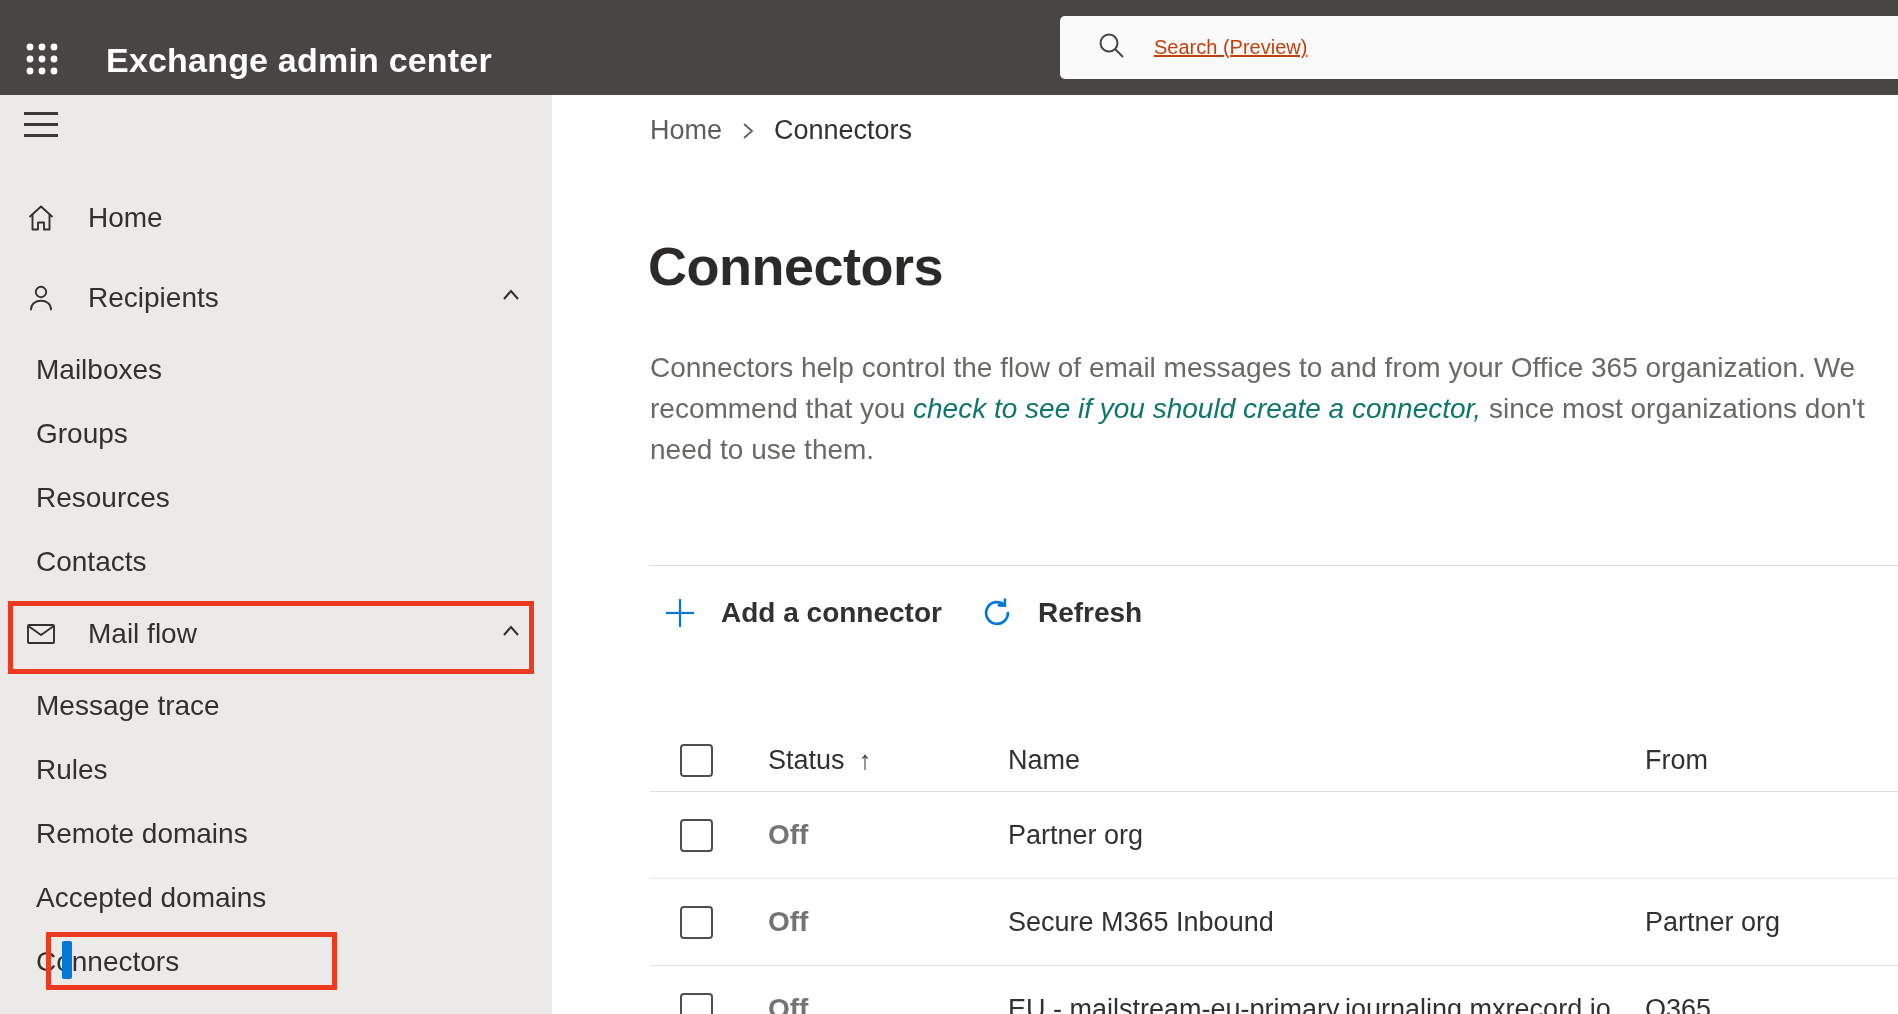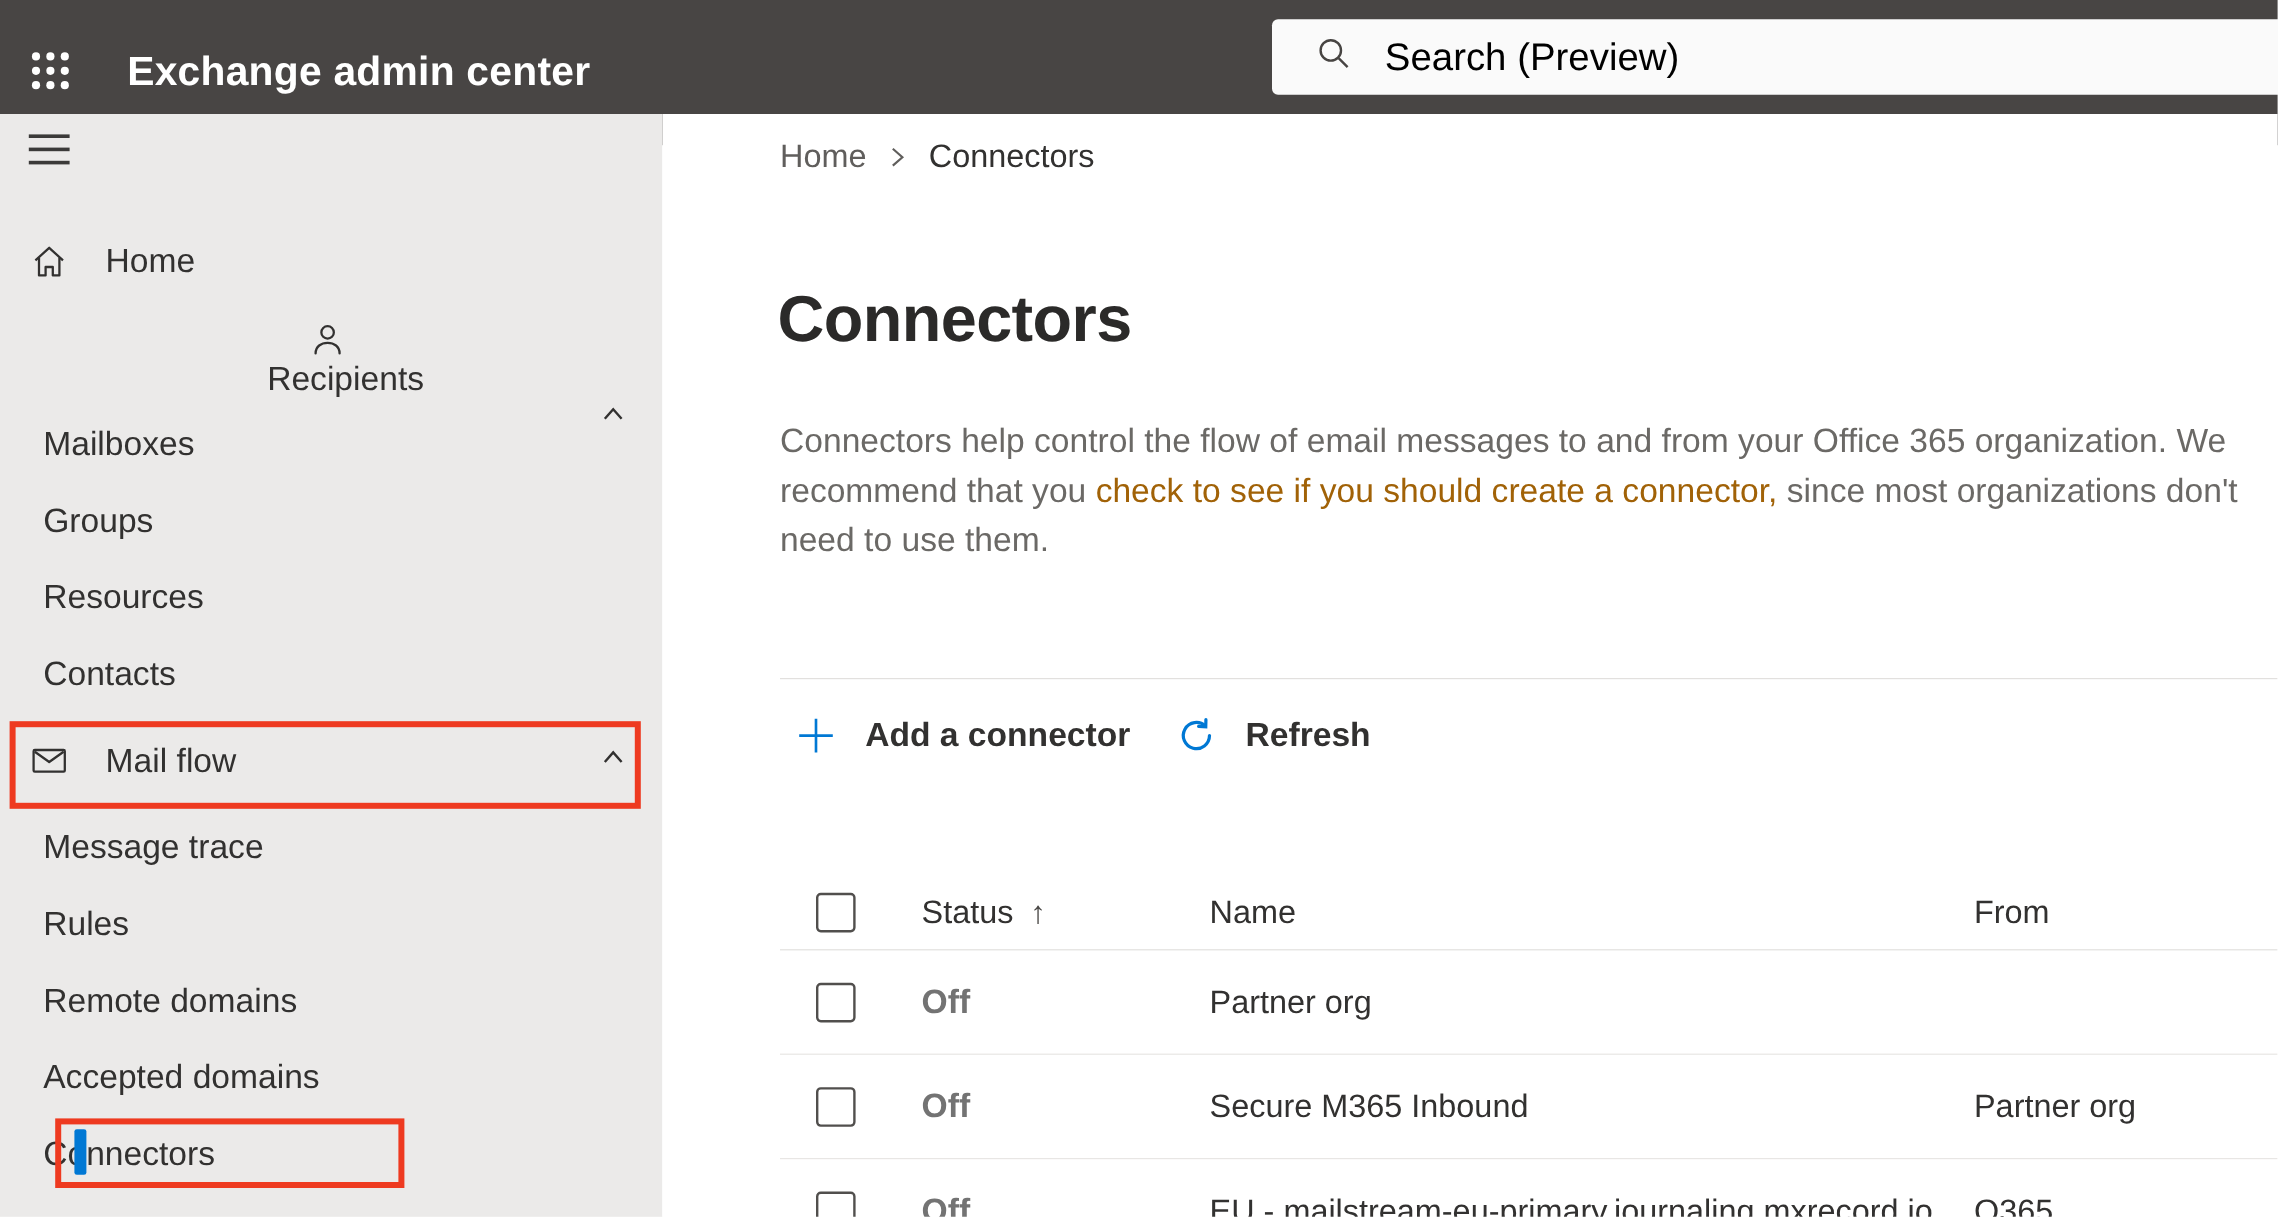--- a/index.html
+++ b/index.html
@@ -8,55 +8,55 @@
 
   
   .topbar { position:absolute; left:0; top:0; width:1898px; height:121px;
     background:#484544; display:flex; align-items:center; }
   .waffle-btn { width:64px; height:64px; margin-left:10px; background:none; border:none;
     display:flex; align-items:center; justify-content:center; cursor:pointer; }
   .app-title { color:#fff; font-size:34px; font-weight:600; margin-left:32px; letter-spacing:0.2px; }
   .searchbox { position:absolute; left:1060px; top:16px; right:-14px; height:63px;
     background:#fafafa; border-radius:5px; display:flex; align-items:center; }
   .searchbox .mag { margin-left:36px; }
-  .search-ph { color:#000000; font-size:32px; margin-left:26px; }
+  .search-ph { color:#c2410c; font-size:20px; margin-left:26px;text-decoration:underline; }
 
   
   .sidebar { position:absolute; left:0; top:95px; width:552px; bottom:0;
     background:#ebeae9; overflow:hidden; }
   .hamburger { position:absolute; left:24px; top:17px; width:34px; height:25px;
     background:none; border:none; cursor:pointer; padding:0; }
   .hamburger span { display:block; width:34px; height:3px; background:#3b3a39; margin-bottom:8px; }
   .navlist { position:absolute; left:0; top:91px; width:552px; }
   .nav-item { height:64px; display:flex; align-items:center; padding-left:24px;
     font-size:28px; color:#323130; cursor:pointer; }
   .nav-item .ic { width:34px; height:34px; margin-right:30px; display:flex;
     align-items:center; justify-content:center; flex:0 0 34px; }
   .nav-item.sub { padding-left:36px; }
   .nav-item .chev { margin-left:auto; margin-right:28px; }
-  .gap8 { margin-top:8px; } .gap16 { margin-top:16px;flex-direction:column; }
+  .gap8 { margin-top:8px; } .gap16 { margin-top:16px; }
   .sel-bar { position:absolute; left:62px; top:846px; width:10px; height:38px;
     background:#0078d4; border-radius:2px; }
   .anno { position:absolute; border:5px solid #ee3a20; pointer-events:none; }
   .anno-mailflow { left:8px; top:506px; width:526px; height:73px; }
   .anno-connectors { left:46px; top:837px; width:291px; height:58px; }
 
   
   .main { position:absolute; left:552px; top:95px; width:1346px; bottom:0;
     background:#fff; overflow:hidden; }
   .breadcrumb { position:absolute; left:98px; top:20px; display:flex; align-items:center;
     font-size:27px; }
   .bc-home { color:#605e5c; cursor:pointer; }
   .bc-sep { margin:0 18px; display:flex; align-items:center; }
   .bc-cur { color:#323130; }
   .page-title { position:absolute; left:96px; top:140px; font-size:54px; font-weight:700;
     color:#2b2a29; letter-spacing:-0.5px; }
   .intro { position:absolute; left:98px; top:252px; width:1240px; font-size:28px;
     line-height:41px; color:#6b6966; }
-  .intro a { color:#a16207; text-decoration:none; cursor:pointer; }
+  .intro a { color:#0f766e; text-decoration:none; cursor:pointer;font-style:italic; }
   .tb-divider { position:absolute; left:98px; right:0; top:470px; height:1px; background:#e2e0de; }
   .toolbar { position:absolute; left:98px; top:490px; height:56px; display:flex; align-items:center; }
   .tool-btn { display:flex; align-items:center; background:none; border:none; cursor:pointer;
     font-family:inherit; font-size:28px; font-weight:600; color:#323130; padding:0;gap:12px; }
   .tool-btn .tic { display:flex; align-items:center; justify-content:center; margin-right:12px; }
   .btn-add { margin-left:13px; }
   .btn-refresh { margin-left:38px;align-items:center; }
 
   
   .grid-row { margin-left:98px; padding-left:30px; display:grid;

